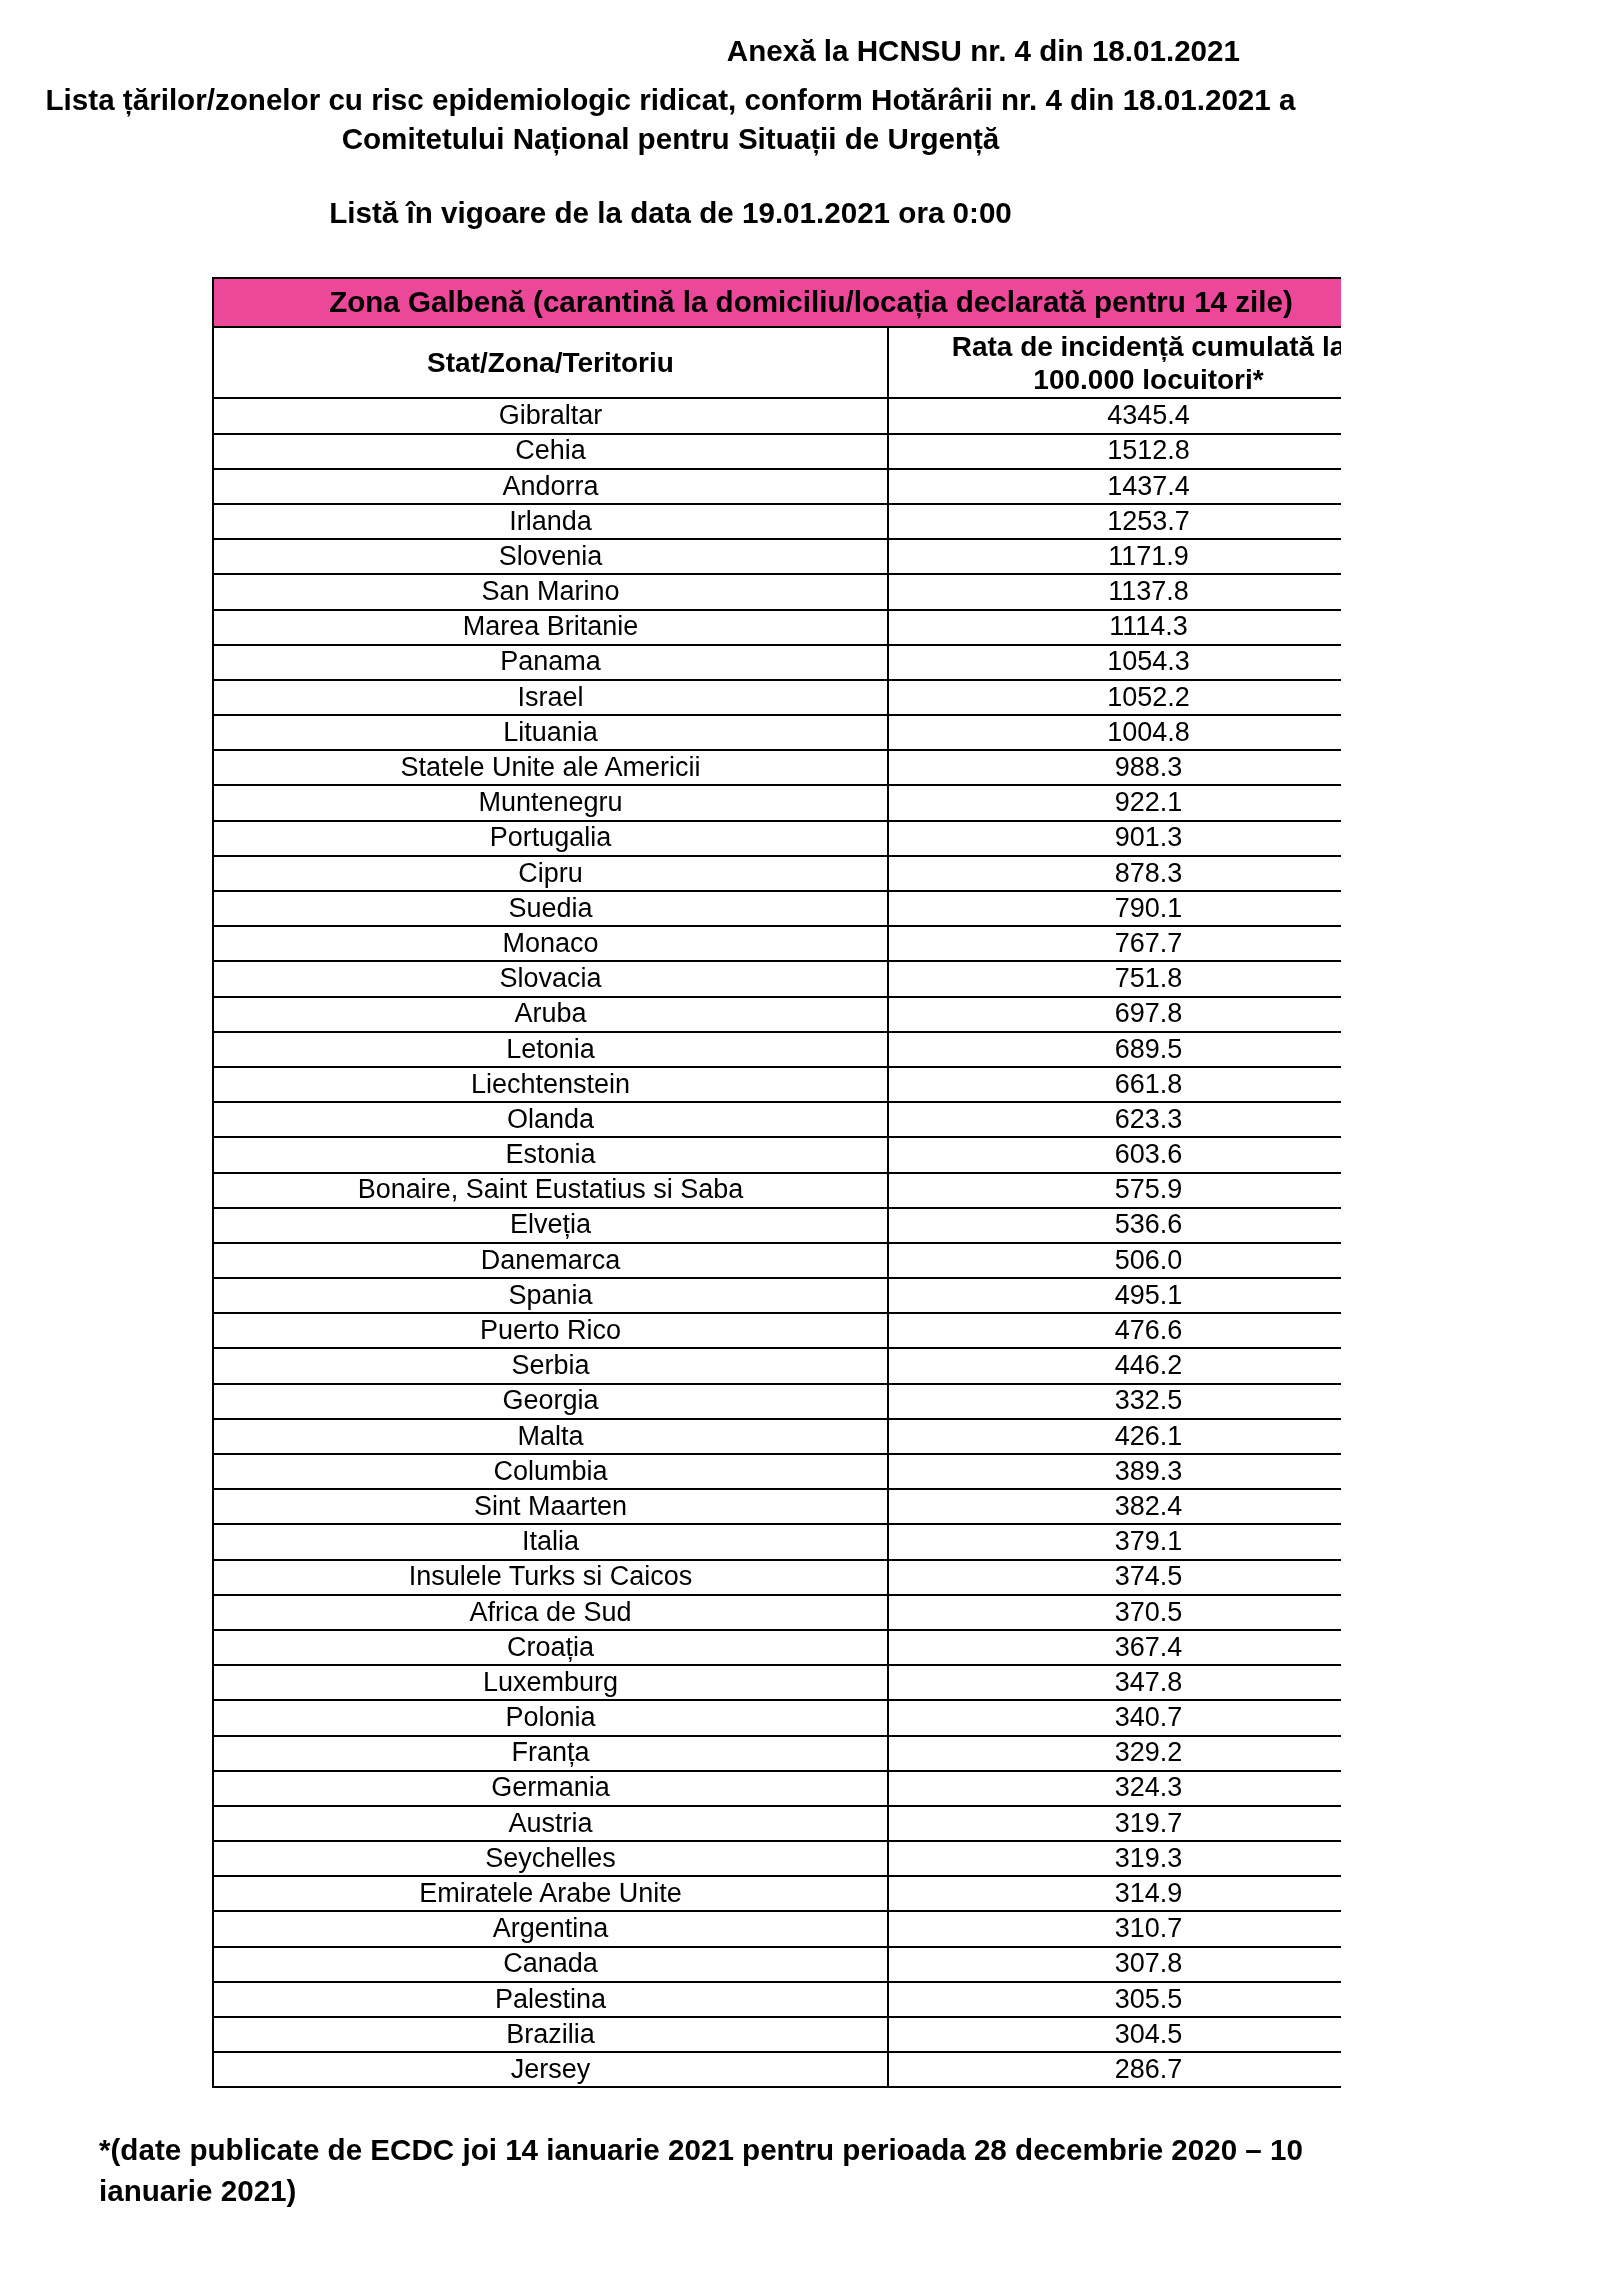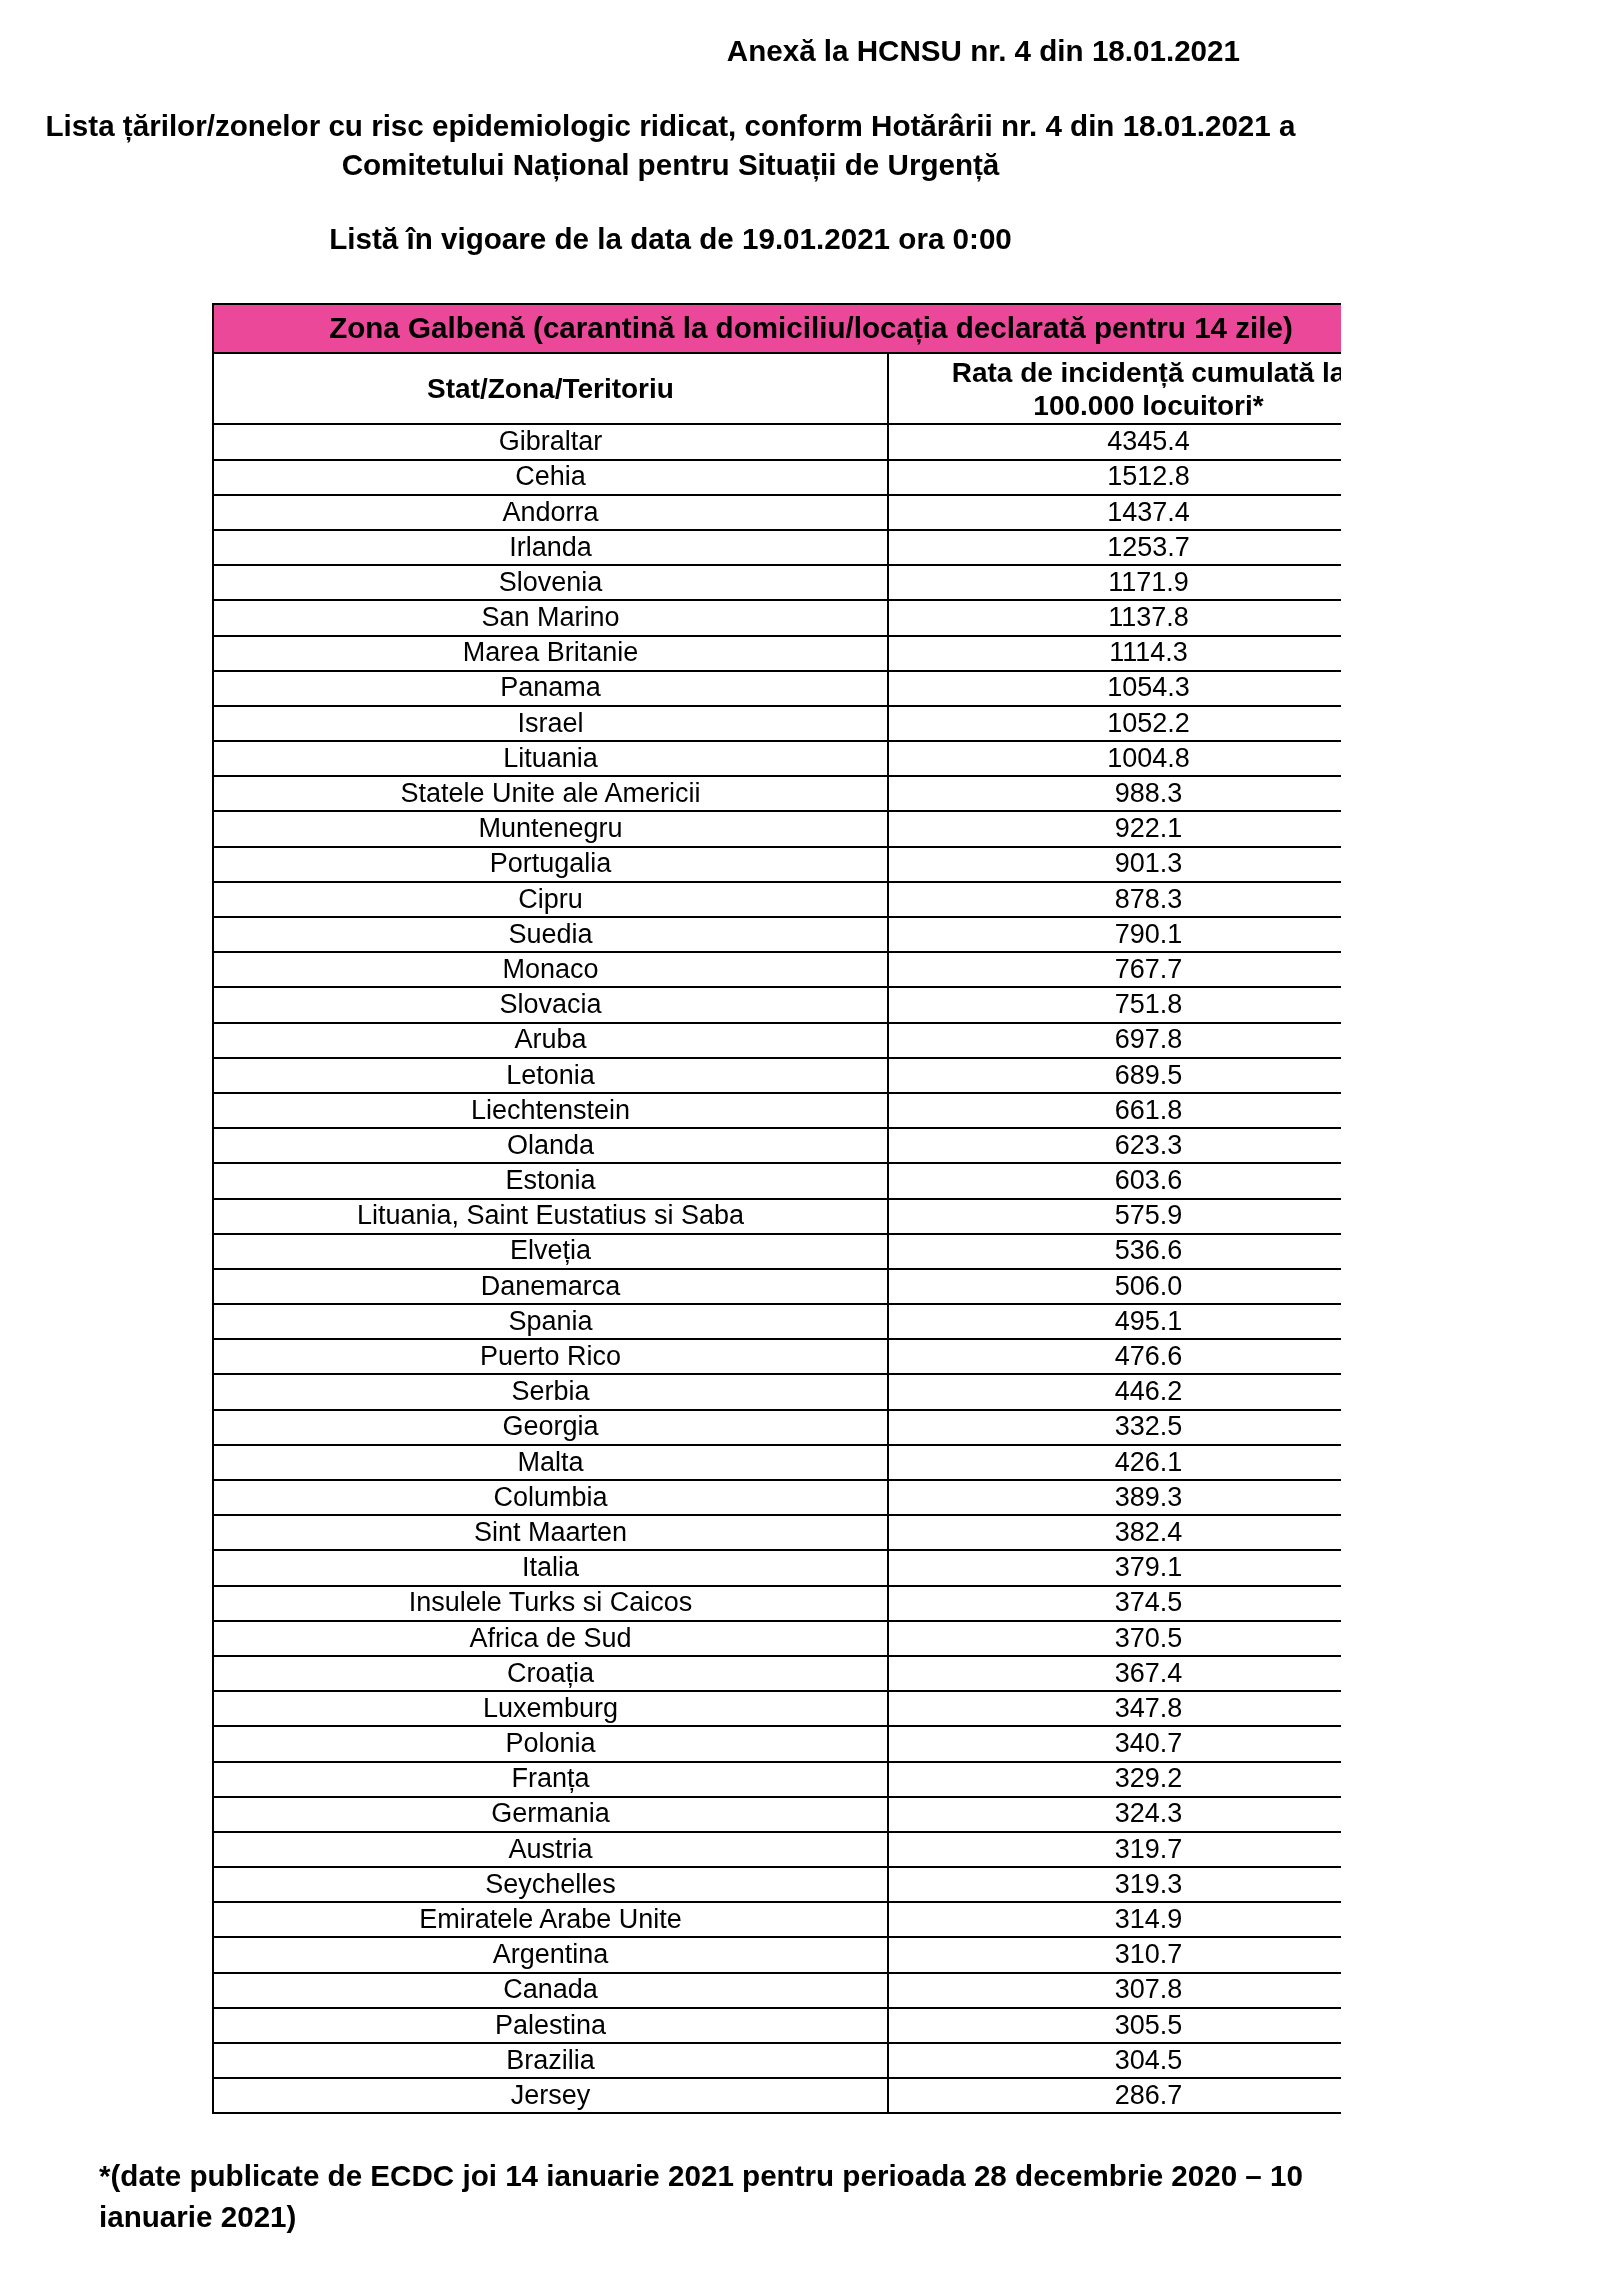--- a/index.html
+++ b/index.html
@@ -18,21 +18,21 @@
   }
   .annex-line {
     padding-top: 34px;
     margin-right: 101px;
     text-align: right;
     font-size: 29.6px;
     font-weight: bold;
     white-space: nowrap;
   }
   .doc-title {
-    margin-top: 38px;
+    margin-top: 12px;
     text-align: center;
     font-size: 29.6px;
     font-weight: bold;
     line-height: 39px;
   }
   .effective-line {
     margin-top: 38px;
     text-align: center;
     font-size: 29.6px;
     font-weight: bold;
@@ -211,21 +211,21 @@
       <td class="data-cell">Olanda</td>
       <td class="data-cell">623.3</td>
     </tr>
 
     <tr>
       <td class="data-cell">Estonia</td>
       <td class="data-cell">603.6</td>
     </tr>
 
     <tr>
-      <td class="data-cell">Lituania, Saint Eustatius si Saba</td>
+      <td class="data-cell">Bonaire, Saint Eustatius si Saba</td>
       <td class="data-cell">575.9</td>
     </tr>
 
     <tr>
       <td class="data-cell">Elveția</td>
       <td class="data-cell">536.6</td>
     </tr>
 
     <tr>
       <td class="data-cell">Danemarca</td>

